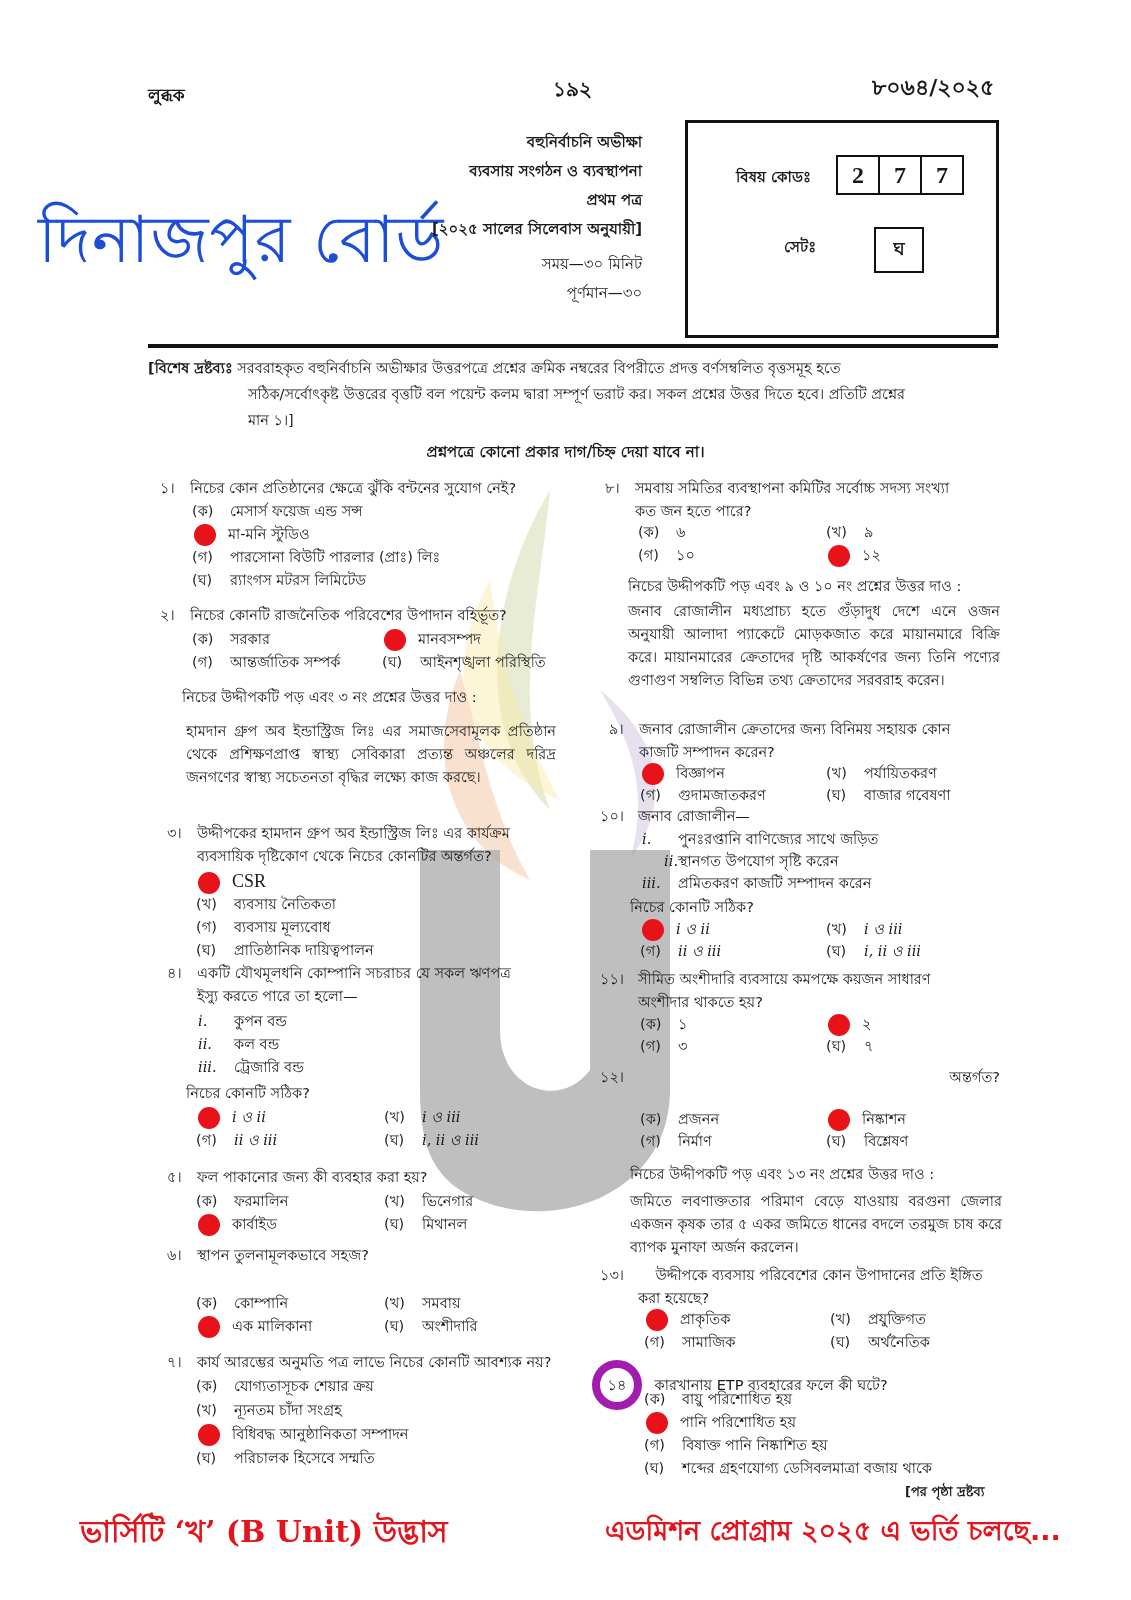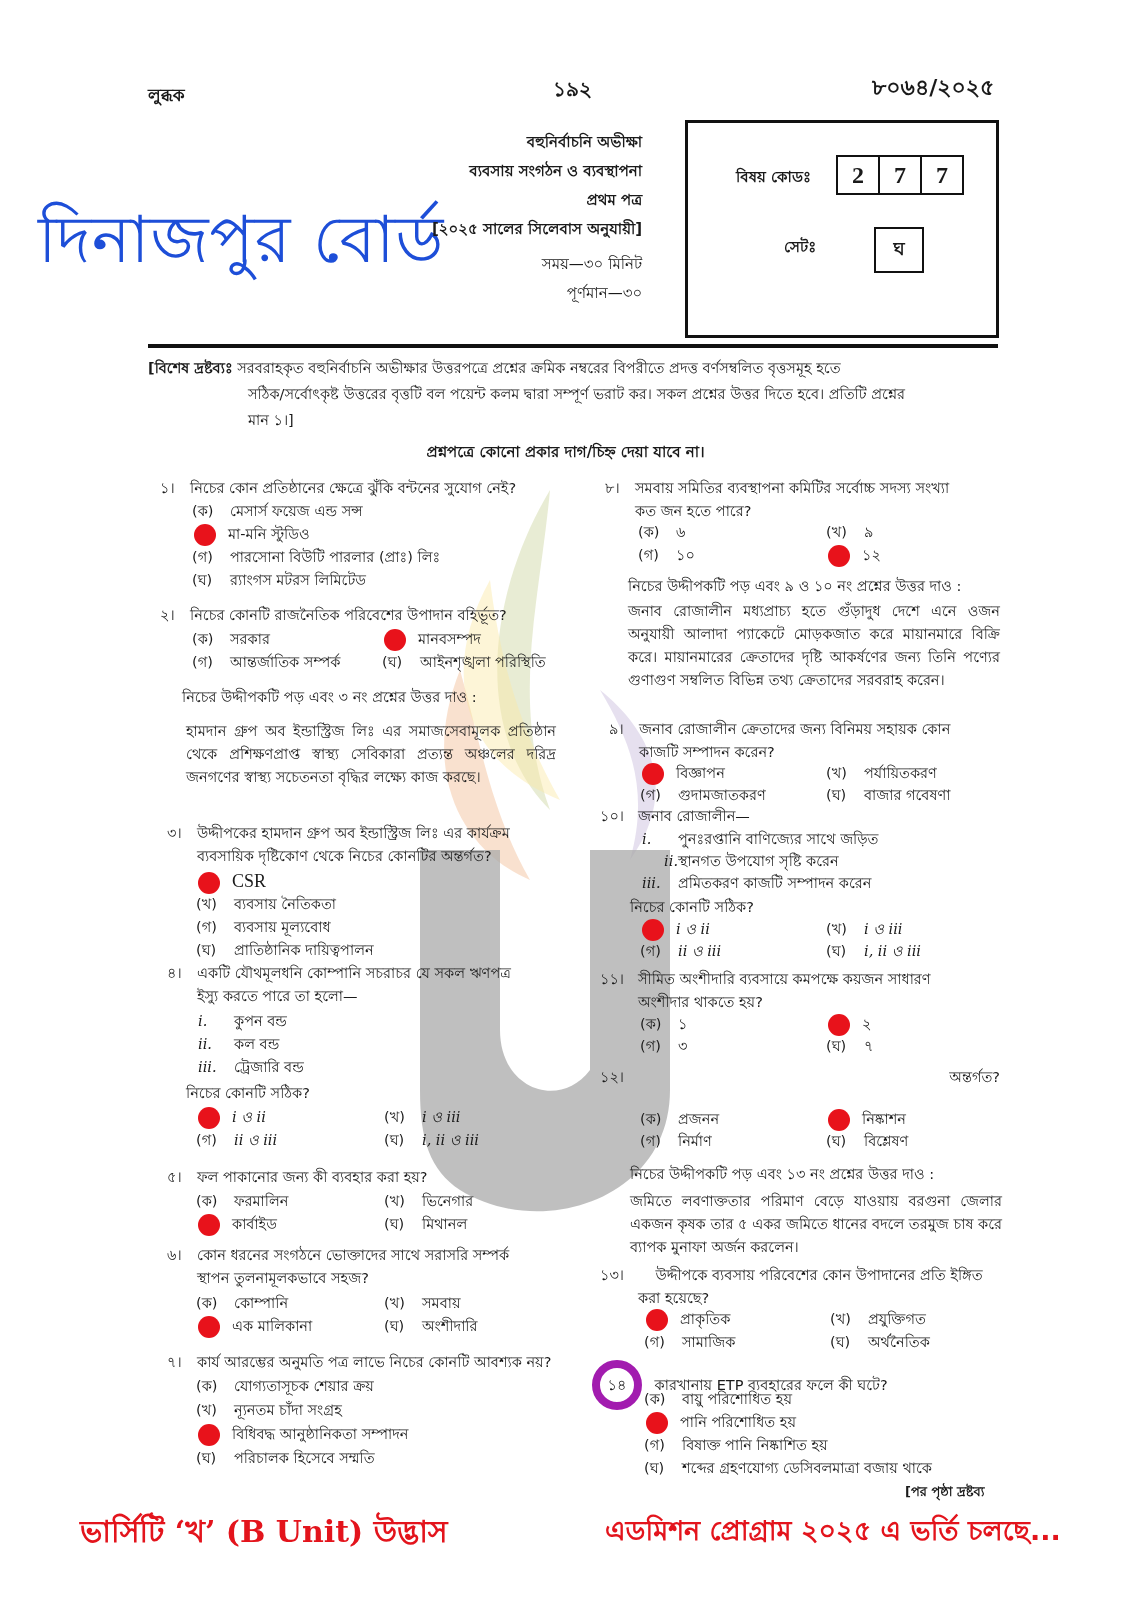--- a/index.html
+++ b/index.html
@@ -144,21 +144,20 @@
     <span class="q-num">৫।</span>
     <div class="q-text">ফল পাকানোর জন্য কী ব্যবহার করা হয়?</div>
   </div>
   <div class="opt" style="left:196px;top:1190px;"><span class="opt-key">(ক)</span><span>ফরমালিন</span></div>
   <div class="opt" style="left:384px;top:1190px;"><span class="opt-key">(খ)</span><span>ভিনেগার</span></div>
   <div class="opt" style="left:196px;top:1213px;"><span class="mark"></span><span>কার্বাইড</span></div>
   <div class="opt" style="left:384px;top:1213px;"><span class="opt-key">(ঘ)</span><span>মিথানল</span></div>
 
   <div class="q" style="left:167px;top:1244px;width:400px;">
     <span class="q-num">৬।</span>
-    <div class="q-text">কোন ধরনের সংগঠনে ভোক্তাদের সাথে সরাসরি সম্পর্ক</div>
     <div class="q-text">স্থাপন তুলনামূলকভাবে সহজ?</div>
   </div>
   <div class="opt" style="left:196px;top:1292px;"><span class="opt-key">(ক)</span><span>কোম্পানি</span></div>
   <div class="opt" style="left:384px;top:1292px;"><span class="opt-key">(খ)</span><span>সমবায়</span></div>
   <div class="opt" style="left:196px;top:1315px;"><span class="mark"></span><span>এক মালিকানা</span></div>
   <div class="opt" style="left:384px;top:1315px;"><span class="opt-key">(ঘ)</span><span>অংশীদারি</span></div>
 
   <div class="q" style="left:167px;top:1351px;width:420px;">
     <span class="q-num">৭।</span>
     <div class="q-text">কার্য আরম্ভের অনুমতি পত্র লাভে নিচের কোনটি আবশ্যক নয়?</div>

